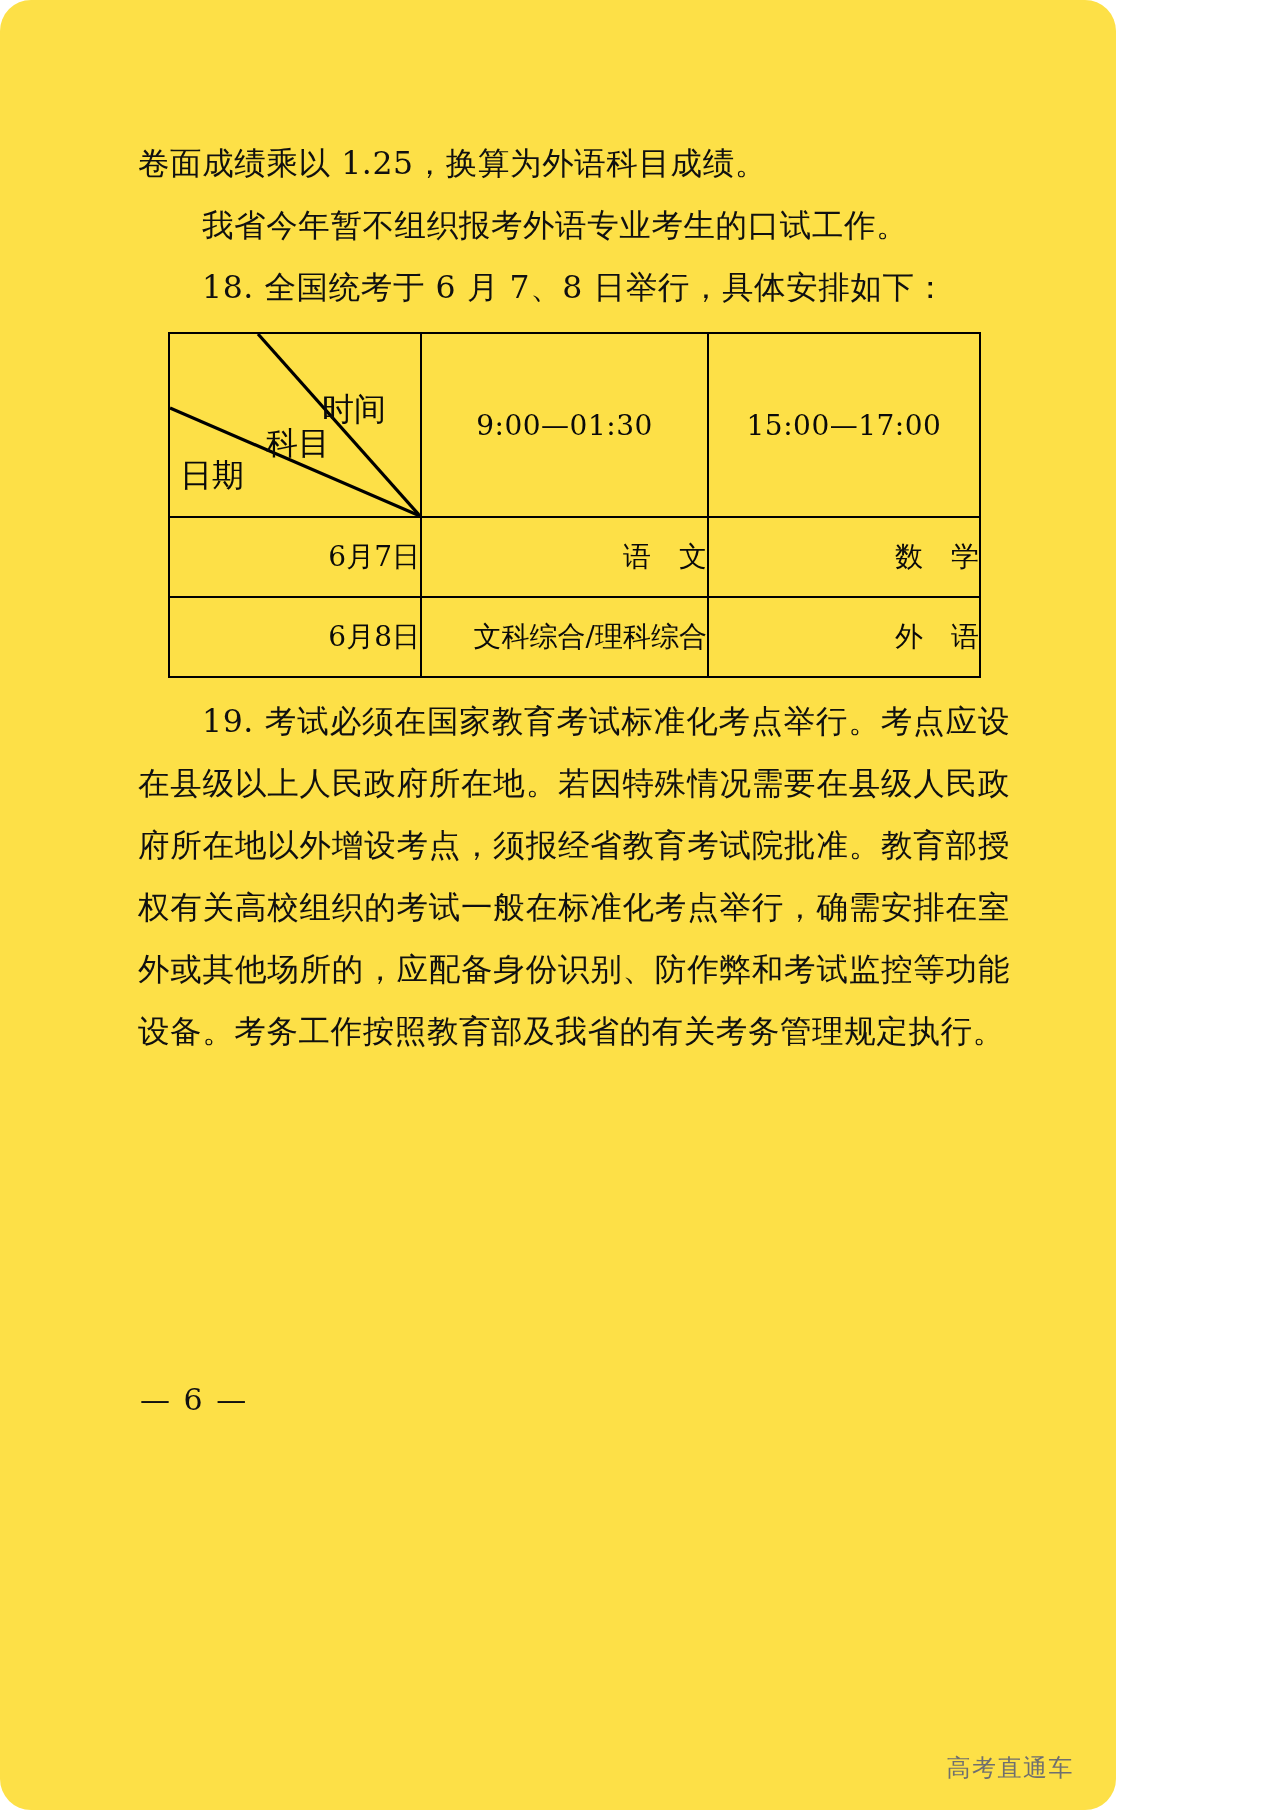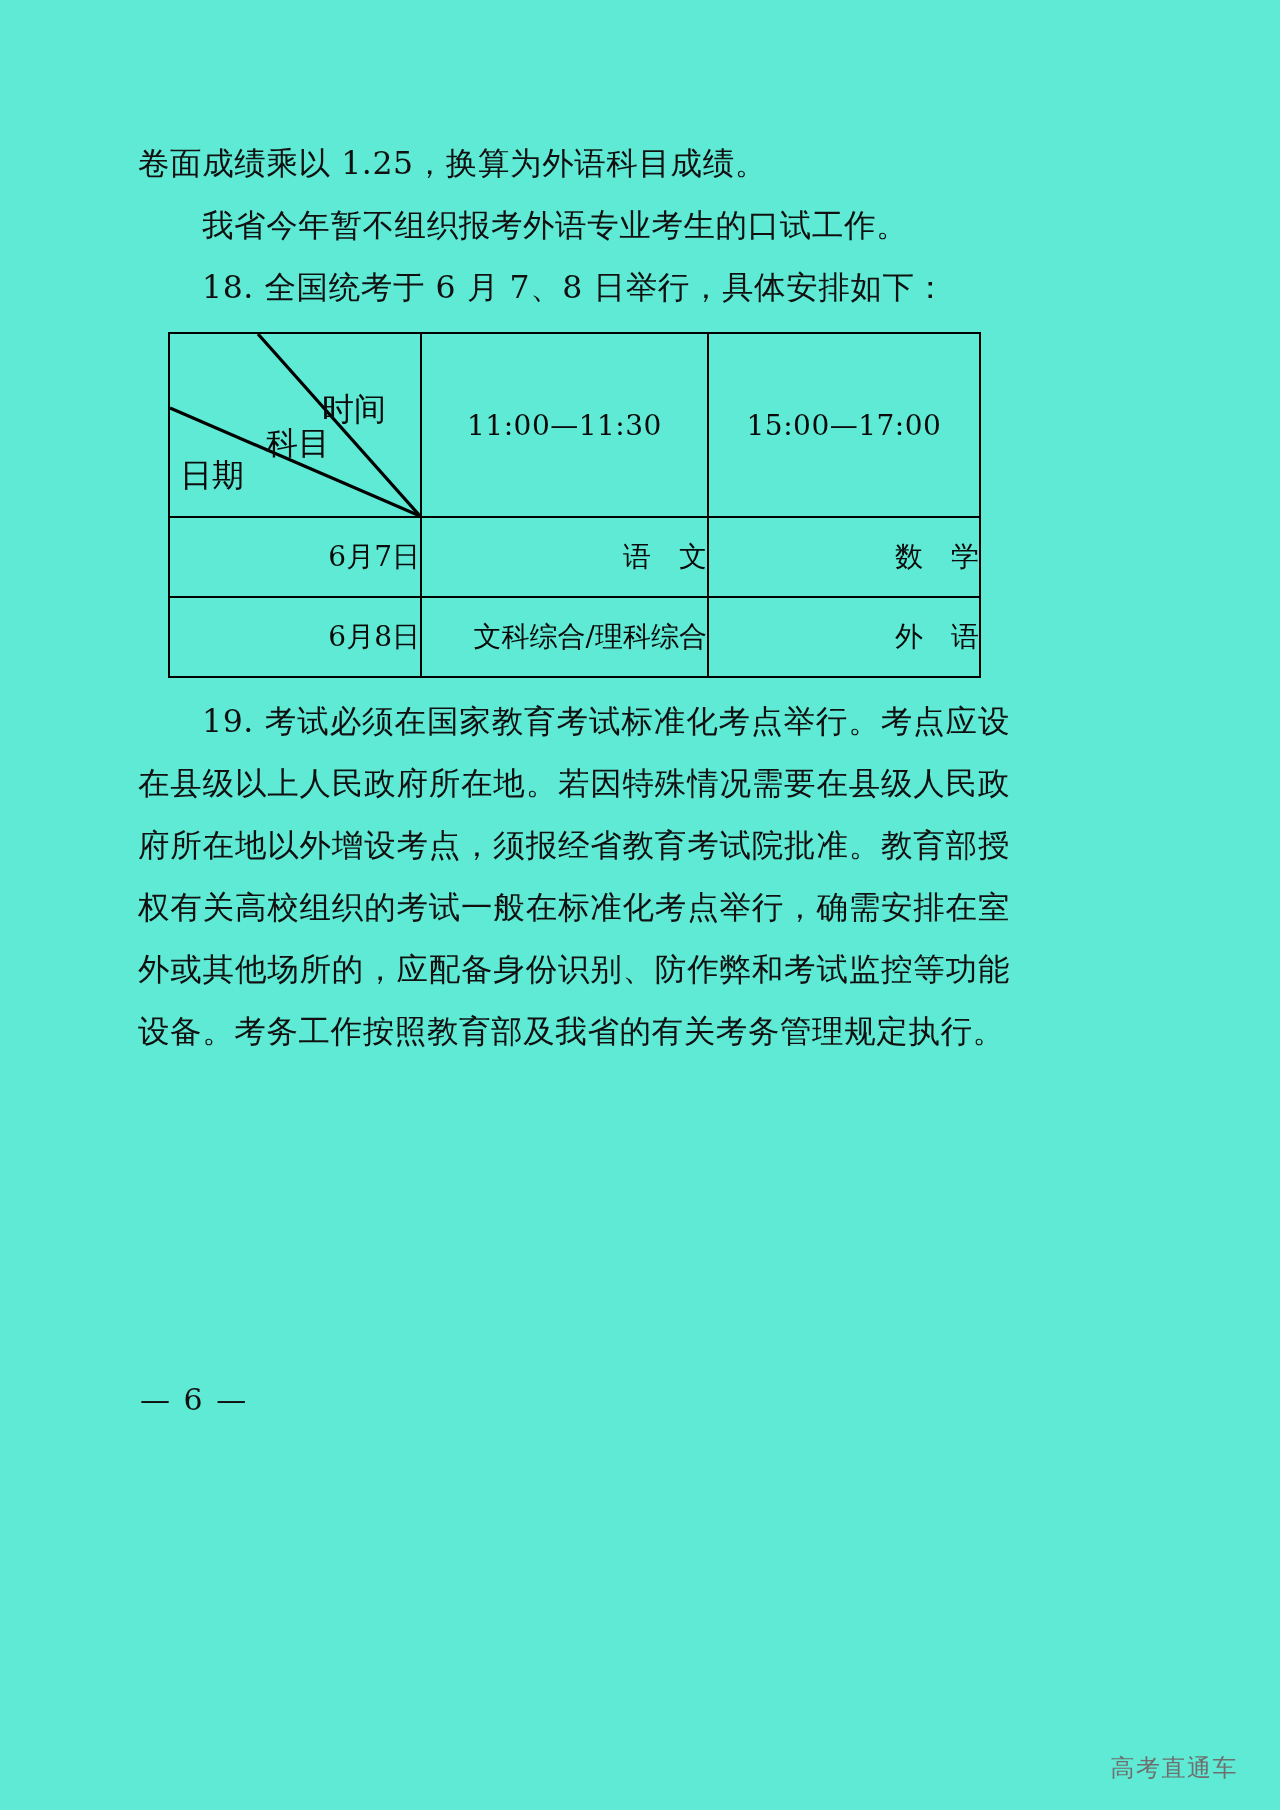--- a/index.html
+++ b/index.html
@@ -2,26 +2,27 @@
 <html><head>
 <meta charset="utf-8">
 <style>
   html, body {
     margin: 0;
     padding: 0;
     background: #ffffff;
   }
   .page {
     position: relative;
-    width: 1280px;
+    width: 1116px;
     height: 1810px;
-    background: #5eead4;
+    background: #fde047;
     overflow: hidden;
     font-family: "DejaVu Serif", "Liberation Serif", serif;
     color: #0a0a0a;
+    border-radius: 31px;
   }
 
   .content {
     position: absolute;
     left: 138px;
     top: 132px;
     width: 872px;
   }
 
   .para {
@@ -145,21 +146,21 @@
           <tr>
             <td class="corner col-date">
               <svg class="diag-svg" viewBox="0 0 250 182" preserveAspectRatio="none">
                 <line x1="88" y1="0" x2="250" y2="182" stroke="#000" stroke-width="3.2" vector-effect="non-scaling-stroke"></line>
                 <line x1="0" y1="74" x2="250" y2="182" stroke="#000" stroke-width="3.2" vector-effect="non-scaling-stroke"></line>
               </svg>
               <span class="lbl lbl-time">时间</span>
               <span class="lbl lbl-subject">科目</span>
               <span class="lbl lbl-date">日期</span>
             </td>
-            <td class="time-head col-am">11:00—11:30</td>
+            <td class="time-head col-am">9:00—01:30</td>
             <td class="time-head col-pm">15:00—17:00</td>
           </tr>
           <tr class="data">
             <td>6月7日</td>
             <td>语　文</td>
             <td>数　学</td>
           </tr>
           <tr class="data">
             <td>6月8日</td>
             <td>文科综合/理科综合</td>

